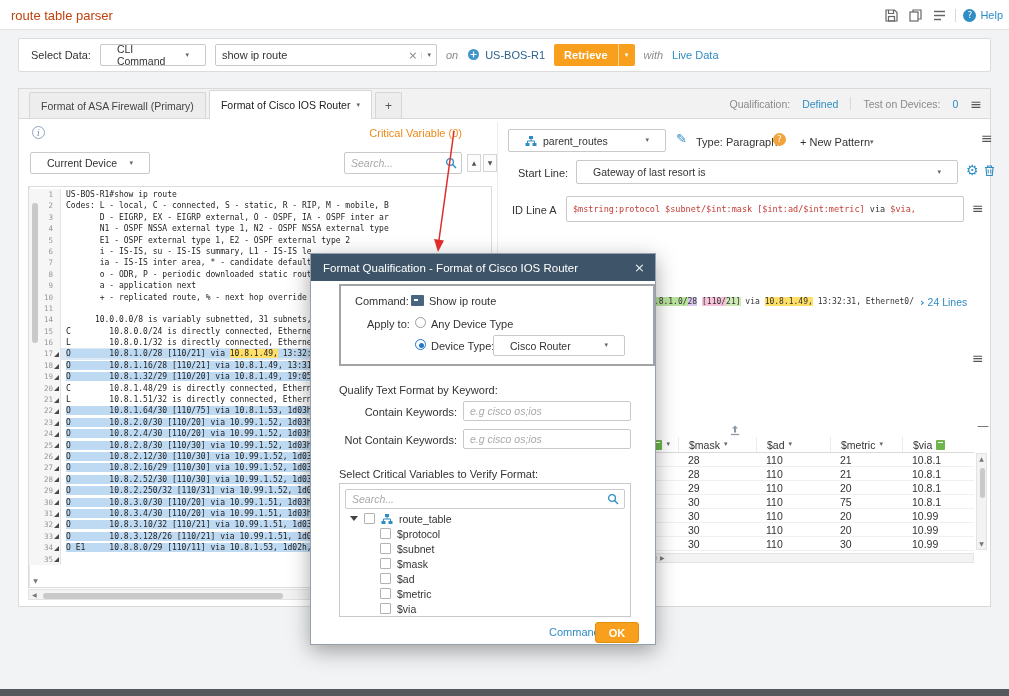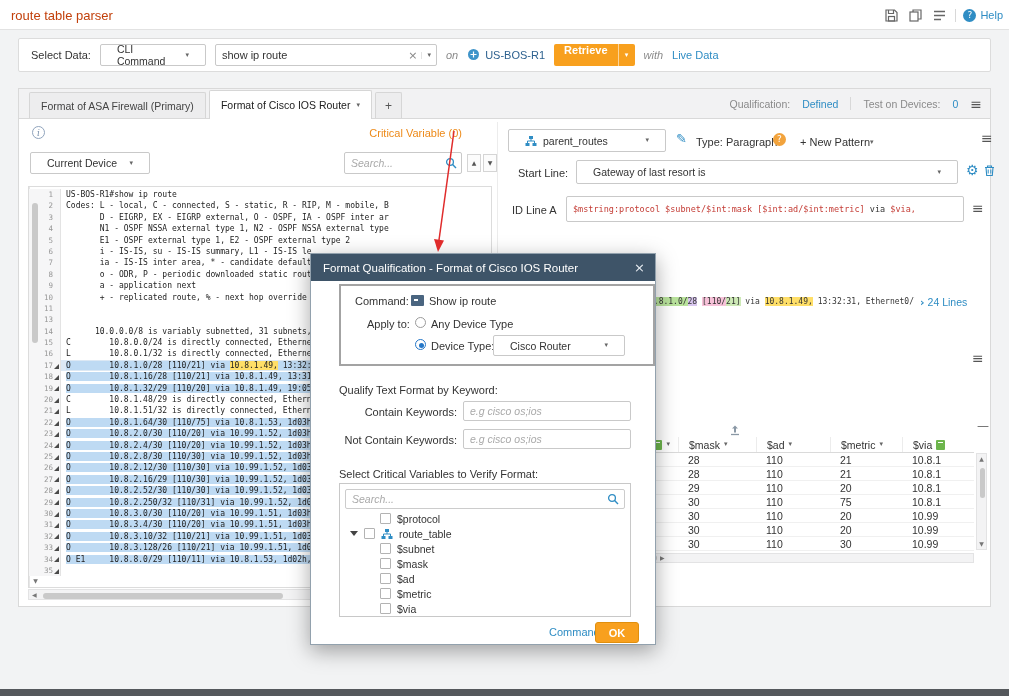--- a/index.html
+++ b/index.html
@@ -22,21 +22,21 @@
 .sel .cap{margin-left:auto}
 .cap{font-size:7px;color:#666}
 #src-select{width:106px;height:22px}
 #cmd-box{width:222px;height:22px;border:1px solid #c9c9c9;background:#fff;display:flex;align-items:center;border-radius:2px}
 #cmd-input{flex:1;min-width:0;border:0;outline:0;padding:0 6px;font-size:11px;font-family:inherit;color:#333}
 #cmd-clear{color:#888;font-size:11px;padding:0 4px;cursor:pointer}
 #cmd-box .cap{padding:0 5px;border-left:1px solid #e3e3e3;cursor:pointer}
 .it{font-style:italic;color:#8a8a8a}
 #device-chip{display:flex;align-items:center;gap:5px;cursor:pointer}
 #device-name{color:#2d618f}
-#retrieve{height:22px;background:#f8a01e;border-radius:2px;display:flex;align-items:flex-start;color:#fff;font-weight:bold;cursor:pointer}
+#retrieve{height:22px;background:#f8a01e;border-radius:2px;display:flex;align-items:center;color:#fff;font-weight:bold;cursor:pointer}
 #retrieve-label{padding:0 10px}
 #retrieve-caret{width:17px;height:100%;display:flex;align-items:center;justify-content:center;border-left:1px solid rgba(255,255,255,.55);font-size:7px;color:#fff}
 #livedata{color:#2f8dc4}
 
 #card{left:18px;top:88px;width:973px;height:519px;background:#fff;border:1px solid #d9d9d9}
 #tabbar{left:19px;top:89px;width:971px;height:30px;background:#f2f2f3;border-bottom:1px solid #d9d9d9;display:flex;align-items:flex-end;padding-left:10px}
 .tab{height:26px;padding:0 11px;background:#ededee;border:1px solid #d6d6d6;border-bottom:none;margin-right:3px;border-radius:2px 2px 0 0;font-size:10.5px;color:#444;display:flex;align-items:center;gap:6px;cursor:pointer}
 .tab.active{background:#fff;font-weight:normal;color:#222;height:29px;margin-bottom:-1px;z-index:2}
 .tab.plus{padding:0 9px;font-size:12px;color:#555}
 #tab-info{margin-left:auto;display:flex;align-items:center;gap:12px;padding-right:8px;font-size:10.5px;align-self:center}
@@ -349,28 +349,20 @@
           <span class="ln">
             <i class="mk"></i>
             <span class="no">11</span>
             <i class="fd"></i>
           </span>
           <span class="ct"></span>
         </div>
         <div class="cl">
           <span class="ln">
             <i class="mk"></i>
-            <span class="no">13</span>
-            <i class="fd"></i>
-          </span>
-          <span class="ct"></span>
-        </div>
-        <div class="cl">
-          <span class="ln">
-            <i class="mk"></i>
             <span class="no">14</span>
             <i class="fd"></i>
           </span>
           <span class="ct"><span>      10.0.0.0/8 is variably subnetted, 31 subnets,</span></span>
         </div>
         <div class="cl">
           <span class="ln">
             <i class="mk"></i>
             <span class="no">15</span>
             <i class="fd"></i>
@@ -715,37 +707,37 @@
     <input class="abs dinput" id="d-nin" placeholder="e.g cisco os;ios" style="">
     <span class="abs" id="d-cv">Select Critical Variables to Verify Format:</span>
     <div class="abs" id="d-tree">
       <div id="d-search">
         <input placeholder="Search..." style="">
         <svg width="12" height="12" viewBox="0 0 12 12">
             <circle cx="5" cy="5" r="3.4" fill="none" stroke="#2f8dc4" stroke-width="1.3"></circle>
             <path d="M7.6 7.6L11 11" stroke="#2f8dc4" stroke-width="1.4"></path>
           </svg>
       </div>
-      <div class="trw child">
-          <span class="cb"></span>
-          <span>$protocol</span>
-        </div>
       <div class="trw root">
         <span class="tcaret"></span>
         <span class="cb"></span>
         <svg width="12" height="12" viewBox="0 0 12 12">
             <rect x="4" y="1" width="4" height="3" fill="#2f8dc4"></rect>
             <rect x="0.5" y="8" width="4" height="3" fill="#2f8dc4"></rect>
             <rect x="7.5" y="8" width="4" height="3" fill="#2f8dc4"></rect>
             <path d="M6 4v2M2.5 8V6h7v2" stroke="#2f8dc4" fill="none"></path>
           </svg>
         <span>route_table</span>
       </div>
       <div class="trw child">
           <span class="cb"></span>
+          <span>$protocol</span>
+        </div>
+      <div class="trw child">
+          <span class="cb"></span>
           <span>$subnet</span>
         </div>
       <div class="trw child">
           <span class="cb"></span>
           <span>$mask</span>
         </div>
       <div class="trw child">
           <span class="cb"></span>
           <span>$ad</span>
         </div>

